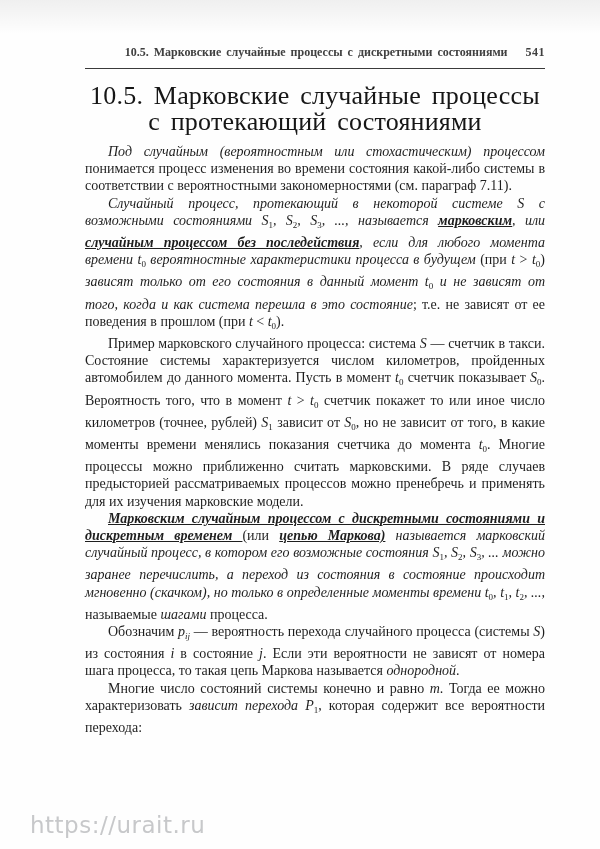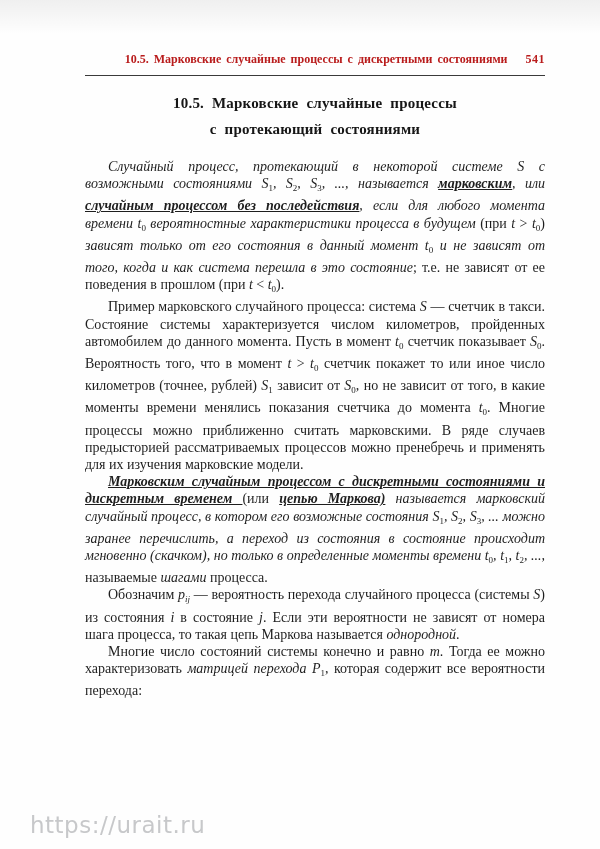--- a/index.html
+++ b/index.html
@@ -29,35 +29,34 @@
   }
   .runhead {
     display: flex;
     justify-content: flex-end;
     align-items: baseline;
     font-weight: 700;
     font-size: 12px;
     line-height: 15px;
     word-spacing: 2px;
     white-space: nowrap;
-    color: #b91c1c;
-    margin-top: 7px;
+    color: #404040;
   }
   .rh-num { margin-left: 18px; font-size: 12px; letter-spacing: 0.5px; }
   .rule {
     height: 0;
     border-top: 1.6px solid #3a3a3a;
     margin-top: 8px;
   }
   .title {
-    margin: 14px 0 16px 0;
+    margin: 14px 0 8px 0;
     text-align: center;
-    font-size: 15px;
+    font-size: 26px;
     line-height: 26px;
-    font-weight: 700;
+    font-weight: 400;
     word-spacing: 4px;
     letter-spacing: 0.2px;
     color: #161616;
   }
   .title .tl { display: block; }
   .bodytext {
     margin-top: 7px;
     font-size: 14px;
     line-height: 17.2px;
     text-align: justify;
@@ -88,23 +87,24 @@
     </div>
 
     <div class="rule"></div>
 
     <h1 class="title">
       <span class="tl">10.5.  Марковские  случайные  процессы</span>
       <span class="tl">с  протекающий  состояниями</span>
     </h1>
 
     <div class="bodytext">
+        <p class="para"><span class="it">Под случайным (вероятностным или стохастическим) процессом</span><span> понимается процесс изменения во времени состояния какой-либо системы в соответствии с вероятностными закономерностями (см. параграф 7.11).</span></p>
         <p class="para"><span class="it">Случайный процесс, протекающий в некоторой системе S с возможными состояниями S</span><span class="sb">1</span><span class="it">, S</span><span class="sb">2</span><span class="it">, S</span><span class="sb">3</span><span class="it">, ..., называется </span><span class="it bd">марковским</span><span class="it">, или </span><span class="it bd">случайным процессом без последействия</span><span class="it">, если для любого момента времени t</span><span class="sb">0</span><span class="it"> вероятностные характеристики процесса в будущем </span><span>(при </span><span class="it">t</span><span> &gt; </span><span class="it">t</span><span class="sb">0</span><span>) </span><span class="it">зависят только от его состояния в данный момент t</span><span class="sb">0</span><span class="it"> и не зависят от того, когда и как система перешла в это состояние</span><span>; т.е. не зависят от ее поведения в прошлом (при </span><span class="it">t</span><span> &lt; </span><span class="it">t</span><span class="sb">0</span><span>).</span></p>
         <p class="para"><span>Пример марковского случайного процесса: система </span><span class="it">S</span><span> — счетчик в такси. Состояние системы характеризуется числом километров, пройденных автомобилем до данного момента. Пусть в момент </span><span class="it">t</span><span class="sb">0</span><span> счетчик показывает </span><span class="it">S</span><span class="sb">0</span><span>. Вероятность того, что в момент </span><span class="it">t</span><span> &gt; </span><span class="it">t</span><span class="sb">0</span><span> счетчик покажет то или иное число километров (точнее, рублей) </span><span class="it">S</span><span class="sb">1</span><span> зависит от </span><span class="it">S</span><span class="sb">0</span><span>, но не зависит от того, в какие моменты времени менялись показания счетчика до момента </span><span class="it">t</span><span class="sb">0</span><span>. Многие процессы можно приближенно считать марковскими. В ряде случаев предысторией рассматриваемых процессов можно пренебречь и применять для их изучения марковские модели.</span></p>
         <p class="para"><span class="it bd">Марковским случайным процессом с дискретными состояниями и дискретным временем </span><span>(или </span><span class="it bd">цепью Маркова)</span><span class="it"> называется марковский случайный процесс, в котором его возможные состояния S</span><span class="sb">1</span><span class="it">, S</span><span class="sb">2</span><span class="it">, S</span><span class="sb">3</span><span class="it">, ... можно заранее перечислить, а переход из состояния в состояние происходит мгновенно (скачком), но только в определенные моменты времени t</span><span class="sb">0</span><span class="it">, t</span><span class="sb">1</span><span class="it">, t</span><span class="sb">2</span><span class="it">, ...,</span><span> называемые </span><span class="it">шагами</span><span> процесса.</span></p>
         <p class="para"><span>Обозначим </span><span class="it">p</span><span class="it sb">ij</span><span> — вероятность перехода случайного процесса (системы </span><span class="it">S</span><span>) из состояния </span><span class="it">i</span><span> в состояние </span><span class="it">j</span><span>. Если эти вероятности не зависят от номера шага процесса, то такая цепь Маркова называется </span><span class="it">однородной</span><span>.</span></p>
-        <p class="para"><span>Многие число состояний системы конечно и равно </span><span class="it">m</span><span>. Тогда ее можно характеризовать </span><span class="it">матрицей перехода </span><span class="it">P</span><span class="sb">1</span><span>, которая содержит все вероятности перехода:</span></p>
+        <p class="para"><span>Многие число состояний системы конечно и равно </span><span class="it">m</span><span>. Тогда ее можно характеризовать </span><span class="it">зависит перехода </span><span class="it">P</span><span class="sb">1</span><span>, которая содержит все вероятности перехода:</span></p>
       </div>
 
   </div>
 
   <div class="watermark" style="color: rgb(199, 200, 202);">https://urait.ru</div>
 </div>
 
 </body></html>

